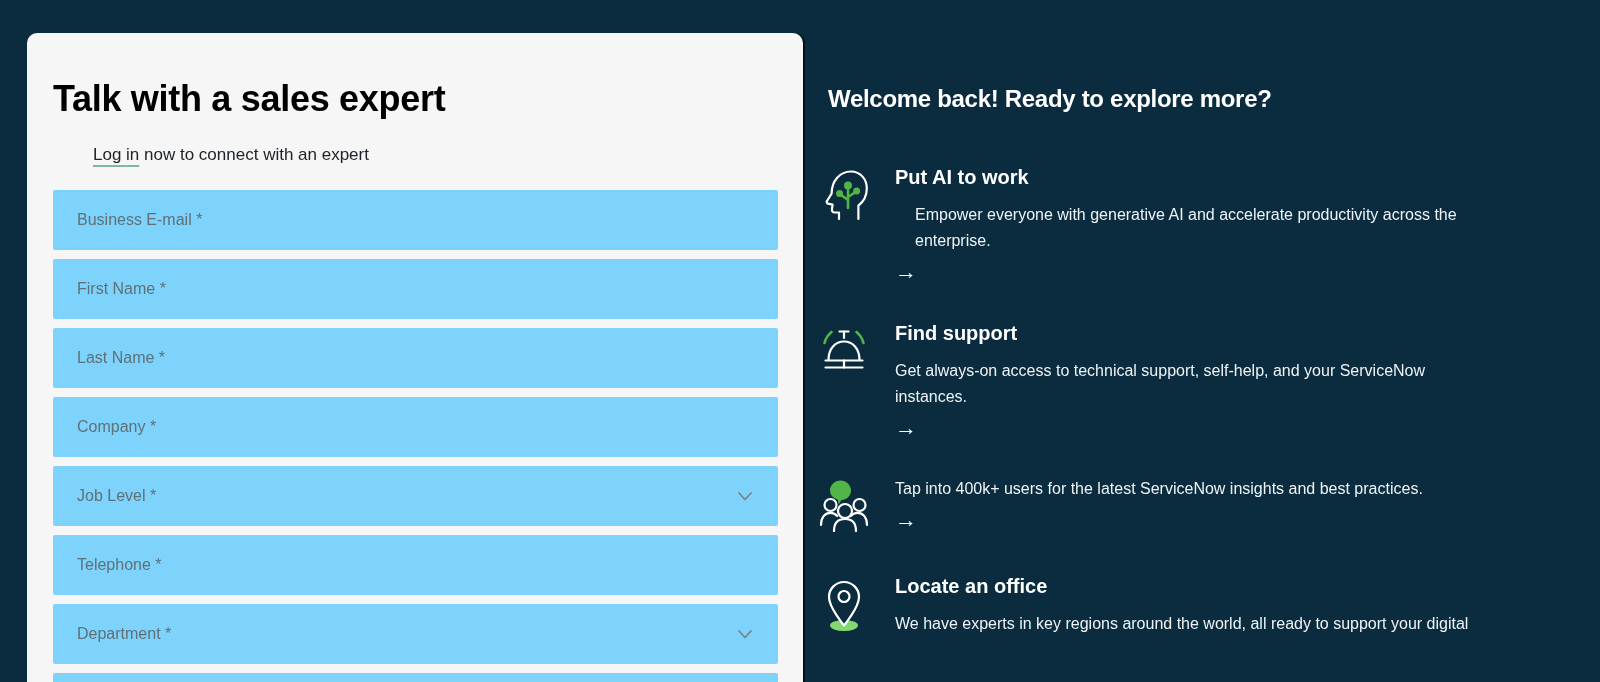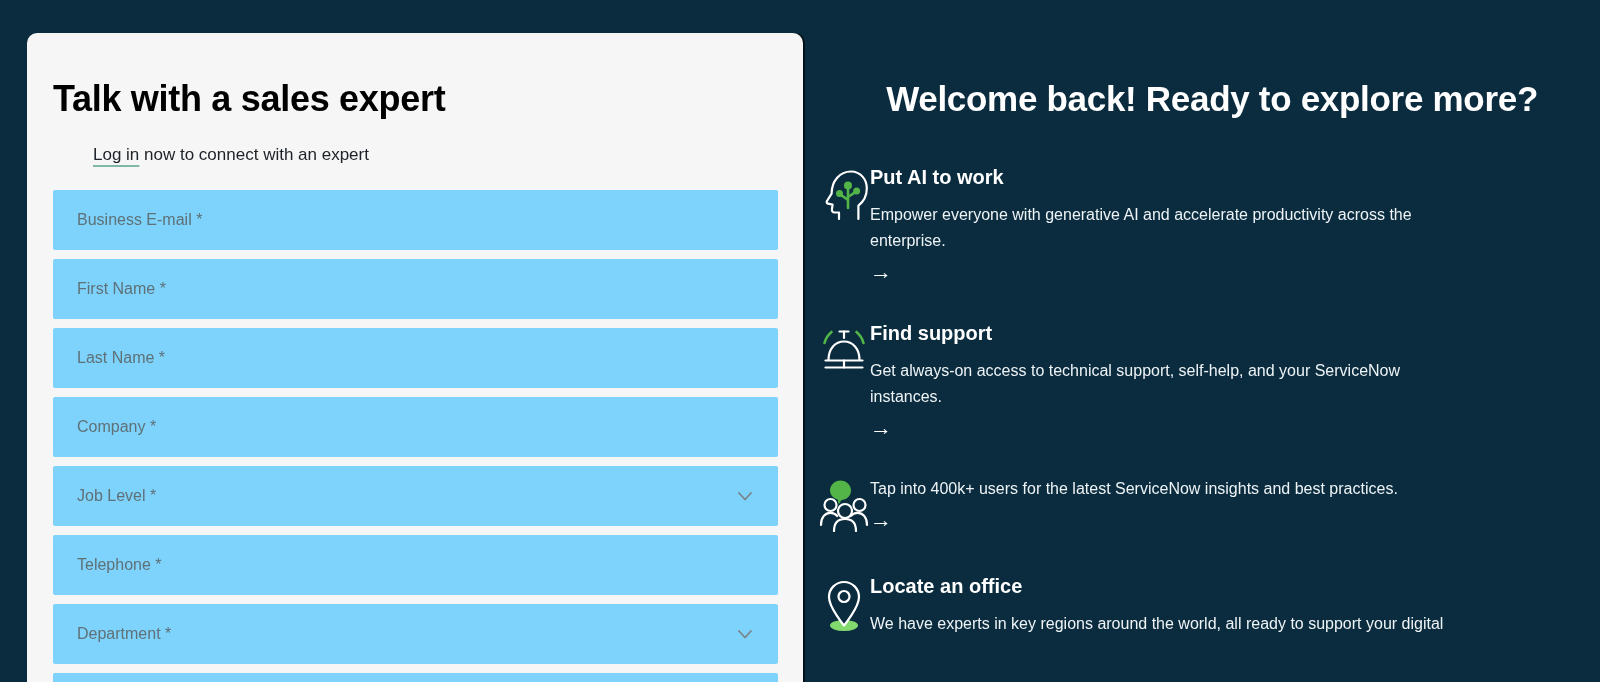--- a/index.html
+++ b/index.html
@@ -75,50 +75,50 @@
 
   
   .welcome {
     position: absolute;
     left: 818px; top: 78px;
     width: 720px;
     color: #ffffff;
   }
   .welcome h2 {
     margin: 0 0 0 10px;
-    font-size: 35px;
+    font-size: 24px;
     line-height: 42px;
     font-weight: 800;
     letter-spacing: -0.3px;
     color: #ffffff;
-    text-align: right;
   }
   .features { margin-top: 44px; }
   .feature {
     display: flex;
+    gap: 25px;
     margin-bottom: 37px;
   }
   .feature .icon-wrap {
     flex: none;
     width: 52px;
     padding-top: 2px;
   }
   .feature h3 {
     margin: 2px 0 13px 0;
     font-size: 20px;
     font-weight: 700;
     color: #ffffff;
   }
   .feature p {
     margin: 0;
     font-size: 16px;
     line-height: 26px;
     color: #eef3f6;
   }
-  .feature .desc-1 { max-width: 608px; }
+  .feature .desc-1 { max-width: 608px; margin-left: 20px; }
   .feature .desc-2 { max-width: 598px; }
   .feature .desc-3 { max-width: 645px; }
   .feature .desc-4 { max-width: 680px; }
   .arrow-link {
     display: inline-block;
     margin-top: 7px;
     font-size: 22px;
     line-height: 22px;
     color: #ffffff;
     text-decoration: none;

